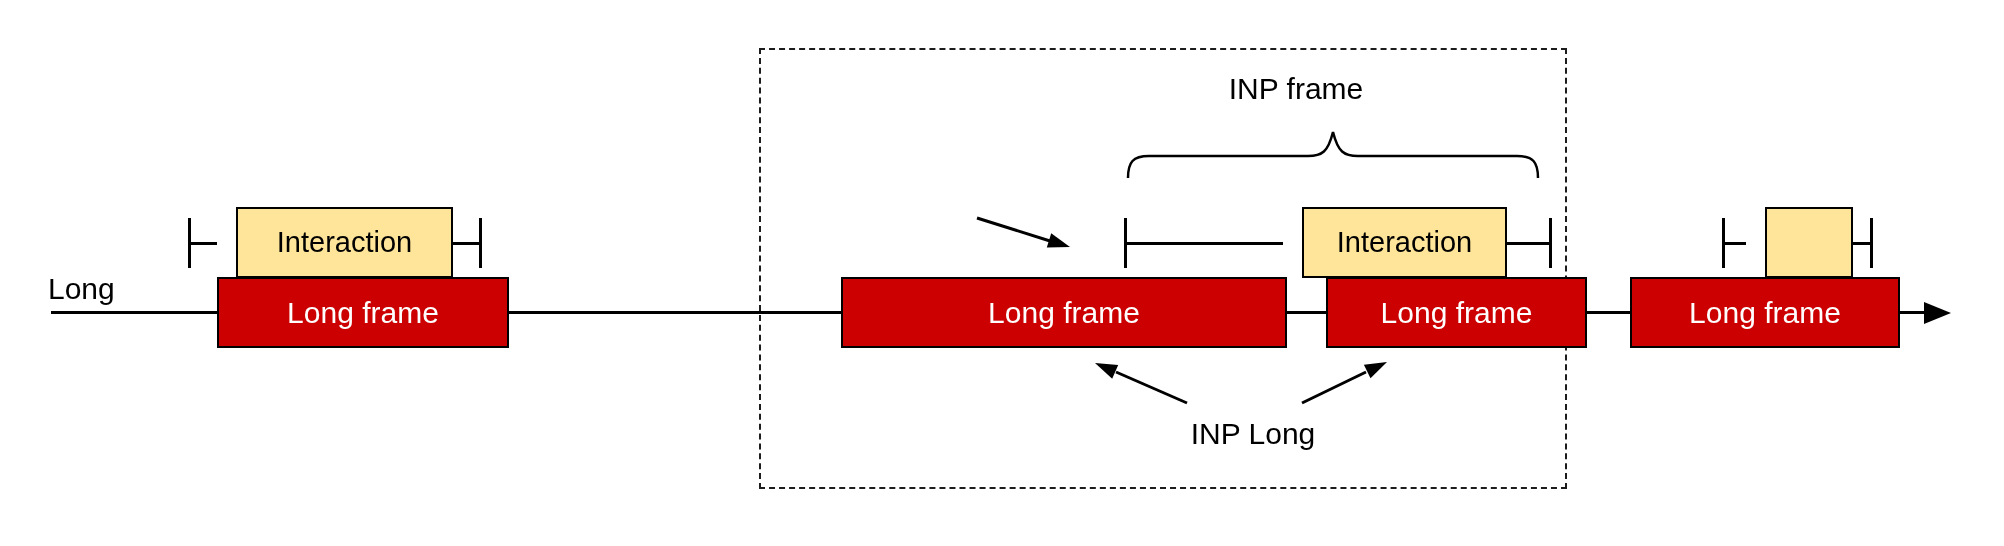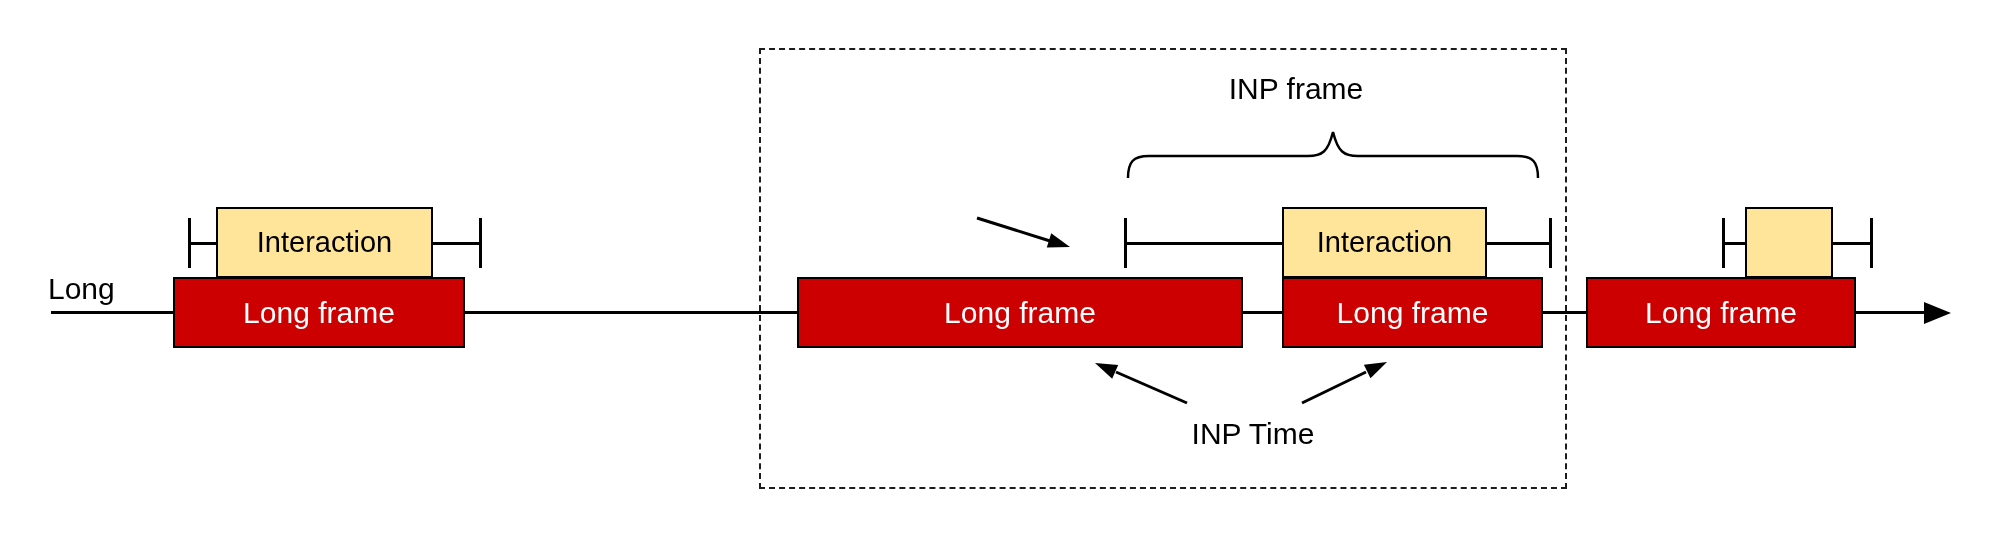--- a/index.html
+++ b/index.html
@@ -29,34 +29,36 @@
   }
   
   .long-frame{
     top:277px;height:71px;
     background:#cc0000;
     border:2.5px solid #000;
     box-sizing:border-box;
     color:#fff;font-size:30px;
     display:flex;align-items:center;justify-content:center;
     z-index:2;
+    margin-left:44px;
   }
   .lf1{left:173px;width:292px;}
   .lf2{left:797px;width:446px;}
   .lf3{left:1282px;width:261px;}
   .lf4{left:1586px;width:270px;}
   
   .interaction{
     top:207px;height:71px;
     background:#ffe599;
     border:2.5px solid #000;
     box-sizing:border-box;
     color:#000;font-size:29px;
     display:flex;align-items:center;justify-content:center;
     z-index:3;
+    margin-left:20px;
   }
   .in1{left:216px;width:217px;}
   .in2{left:1282px;width:205px;}
   .in3{left:1745px;width:88px;}
   
   .wv{width:3px;height:50px;top:218px;background:#000;z-index:2;}
   .wh{height:3px;top:242px;background:#000;z-index:2;}
   
   .lbl{color:#000;font-size:30px;z-index:4;white-space:nowrap;}
   .lbl-time{left:48px;top:272px;}
@@ -108,21 +110,21 @@
   <div class="abs wh" style="left:1125px;width:158px;"></div>
   <div class="abs wh" style="left:1486px;width:64px;"></div>
   <div class="abs wv" style="left:1549px;"></div>
 
   <div class="abs wv" style="left:1722px;"></div>
   <div class="abs wh" style="left:1723px;width:23px;"></div>
   <div class="abs wh" style="left:1832px;width:40px;"></div>
   <div class="abs wv" style="left:1870px;"></div>
 
   <div class="abs lbl lbl-inp-value">INP frame</div>
-  <div class="abs lbl lbl-inp-loafs">INP Time</div>
+  <div class="abs lbl lbl-inp-loafs">INP Long</div>
 
   <svg class="abs ovl" style="left:1126px;top:126px;" width="416" height="56" viewBox="0 0 416 56">
     <path d="M 2 52 C 2 36 7 30 23 30 L 182 30 C 196 30 202 26 207 6 C 212 26 218 30 232 30 L 391 30 C 407 30 412 36 412 52" fill="none" stroke="#000" stroke-width="2.5"></path>
   </svg>
 
   <svg class="abs ovl" style="left:970px;top:210px;" width="110" height="45" viewBox="0 0 110 45">
     <line x1="7" y1="8" x2="80" y2="31" stroke="#000" stroke-width="3"></line>
     <polygon points="100,37 76.8,37.6 81.2,23.2" fill="#000"></polygon>
   </svg>
 

